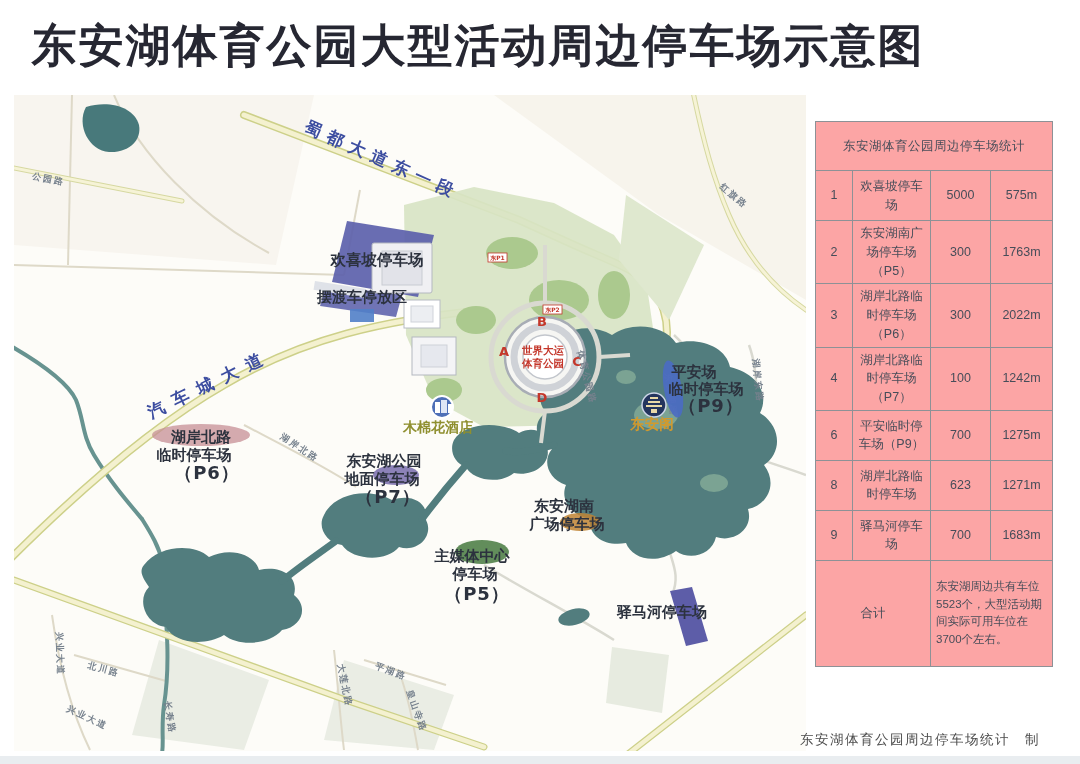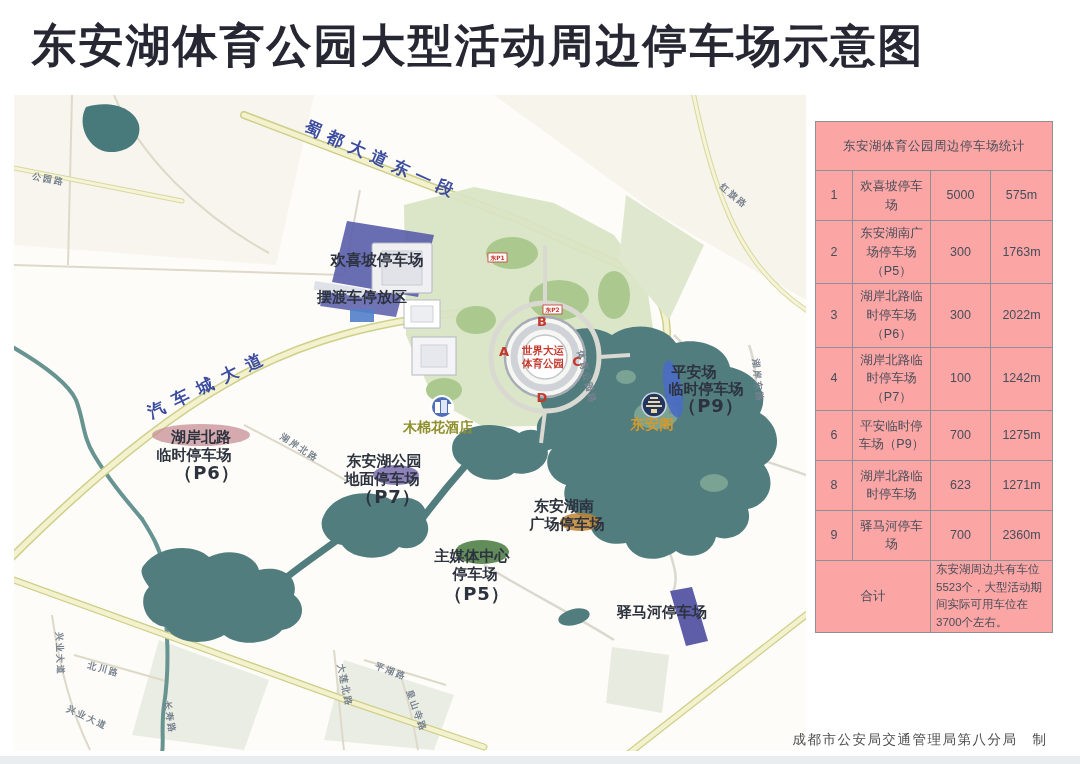--- a/index.html
+++ b/index.html
@@ -20,21 +20,21 @@
   .lbl-badge{font-size:6px;fill:#c4372b;font-weight:700;text-anchor:middle;}
   .lbl-hotel{font-size:14px;font-weight:700;fill:#8f8f2f;text-anchor:middle;}
   .lbl-pav{font-size:14.5px;font-weight:700;fill:#d29a2d;text-anchor:middle;}
   .stat-table{position:absolute;left:815px;top:121px;width:237px;border-collapse:collapse;
        table-layout:fixed;background:#fca5a5;font-size:12.5px;color:#474d59;}
   .stat-table td{border:1px solid #8d9196;text-align:center;vertical-align:middle;
        padding:3px 2px;line-height:1.5;}
   .stat-table .t-title{height:42px;font-size:12.5px;letter-spacing:0.5px;}
   .stat-table .t-head td{height:42px;}
   .stat-table .t-row td{height:43px;}
-  .stat-table .t-note{font-size:11.5px;text-align:left;padding:0 5px;line-height:1.55;}
+  .stat-table .t-note{font-size:11.5px;text-align:left;padding:17px 5px;line-height:1.55;}
   .credit{position:absolute;left:780px;top:731px;width:280px;text-align:center;
        font-size:13.5px;color:#4c4c4c;letter-spacing:1.5px;}
   .bottom-strip{position:absolute;left:0;top:756px;width:1080px;height:8px;background:#e9edf0;}
 </style>
 </head>
 <body>
 
 <h1 class="page-title">东安湖体育公园大型活动周边停车场示意图</h1>
 
 <div class="map-wrap">
@@ -274,23 +274,23 @@
   <tr class="t-row">
     <td>8</td>
     <td>湖岸北路临时停车场</td>
     <td>623</td>
     <td>1271m</td>
   </tr>
   <tr class="t-row">
     <td>9</td>
     <td>驿马河停车场</td>
     <td>700</td>
-    <td>2360m</td>
+    <td>1683m</td>
   </tr>
   <tr>
     <td colspan="2">合计</td>
     <td colspan="2" class="t-note">东安湖周边共有车位5523个，大型活动期间实际可用车位在3700个左右。</td>
   </tr>
 </tbody>
   </table>
 
-<div class="credit">成都市公安局交通管理局第八分局　制</div>
+<div class="credit">东安湖体育公园周边停车场统计　制</div>
 <div class="bottom-strip"></div>
 
 </body></html>

